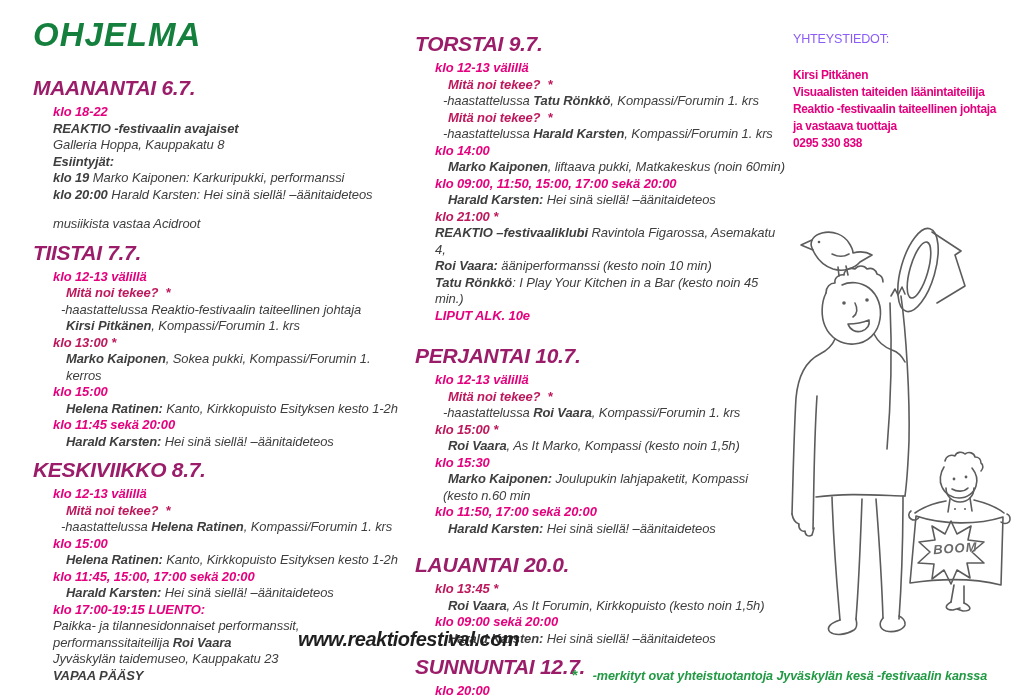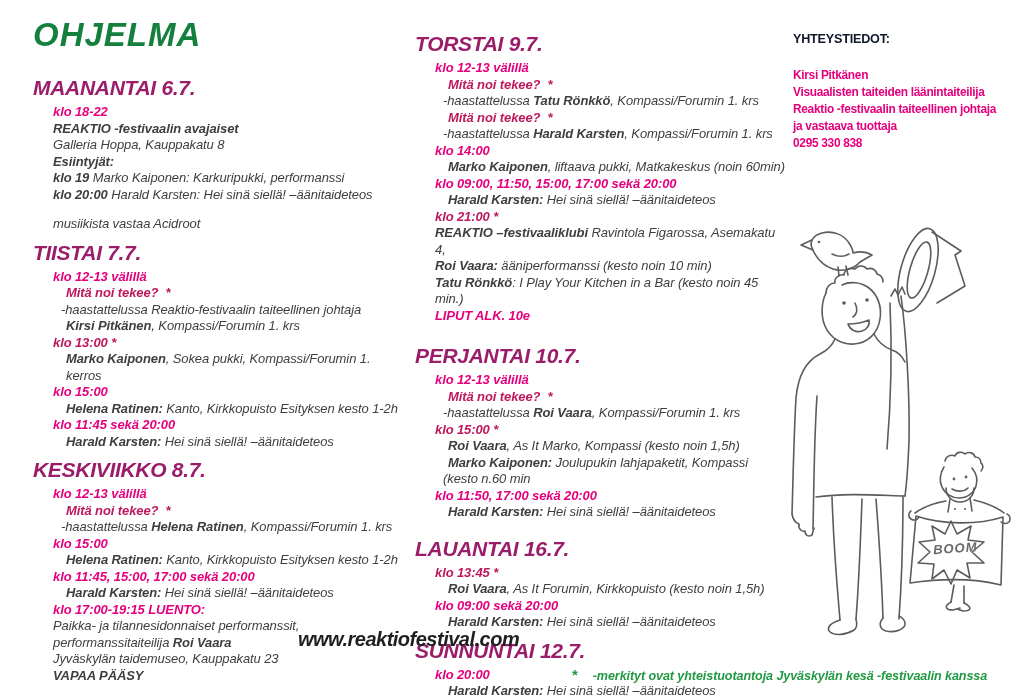--- a/index.html
+++ b/index.html
@@ -26,21 +26,21 @@
   .line.blank{height:13px;}
   .i1{padding-left:20px;}
   .i2{padding-left:28px;}
   .i3{padding-left:33px;}
   .c-pink{color:#e5007d;font-weight:700;}
   .c-green{color:#be185d;font-weight:700;}
   .b{font-weight:700;}
   
   .contact{position:absolute;left:793px;top:32px;white-space:nowrap;}
   .contact h3{
-    font-size:12.6px;font-weight:700;color:#0f172a;margin:0 0 21px 0;letter-spacing:-0.2px;
+    font-size:12.6px;font-weight:400;color:#8b5cf6;margin:0 0 21px 0;letter-spacing:-0.2px;
   }
   .contact .lines{color:#e5007d;font-weight:700;font-size:11.9px;line-height:17px;letter-spacing:-0.3px;}
   
   .footer-site{
     position:absolute;left:298px;top:628px;
     font-size:20px;font-weight:700;font-style:italic;color:#1f1f1f;letter-spacing:-0.5px;
   }
   .footnote{
     position:absolute;left:572px;top:666px;display:flex;gap:15px;align-items:baseline;
     color:#229a44;font-style:italic;font-weight:700;font-size:12.6px;letter-spacing:-0.1px;
@@ -116,27 +116,28 @@
       <div class="line i1"><span class="b">Tatu Rönkkö</span><span>: I Play Your Kitchen in a Bar (kesto noin 45 min.)</span></div>
       <div class="line i1 c-pink"><span class="b">LIPUT ALK. 10e</span></div>
     </section>
     <section>
       <h2 class="day">PERJANTAI 10.7.</h2>
       <div class="line i1 c-pink"><span class="b">klo 12-13 välillä</span></div>
       <div class="line i3 c-green"><span class="b">Mitä noi tekee?  *</span></div>
       <div class="line i2"><span>-haastattelussa </span><span class="b">Roi Vaara</span><span>, Kompassi/Forumin 1. krs</span></div>
       <div class="line i1 c-green"><span class="b">klo 15:00 *</span></div>
       <div class="line i3"><span class="b">Roi Vaara</span><span>, As It Marko, Kompassi (kesto noin 1,5h)</span></div>
+      <div class="line i1 c-pink"><span class="b">klo 15:30</span></div>
       <div class="line i3"><span class="b">Marko Kaiponen:</span><span> Joulupukin lahjapaketit, Kompassi</span></div>
       <div class="line i2"><span>(kesto n.60 min</span></div>
       <div class="line i1 c-pink"><span class="b">klo 11:50, 17:00 sekä 20:00</span></div>
       <div class="line i3"><span class="b">Harald Karsten:</span><span> Hei sinä siellä! –äänitaideteos</span></div>
     </section>
     <section>
-      <h2 class="day">LAUANTAI 16.7.</h2>
+      <h2 class="day">LAUANTAI 20.0.</h2>
       <div class="line i1 c-green"><span class="b">klo 13:45 *</span></div>
       <div class="line i3"><span class="b">Roi Vaara</span><span>, As It Forumin, Kirkkopuisto (kesto noin 1,5h)</span></div>
       <div class="line i1 c-pink"><span class="b">klo 09:00 sekä 20:00</span></div>
       <div class="line i3"><span class="b">Harald Karsten:</span><span> Hei sinä siellä! –äänitaideteos</span></div>
     </section>
     <section>
       <h2 class="day">SUNNUNTAI 12.7.</h2>
       <div class="line i1 c-pink"><span class="b">klo 20:00</span></div>
       <div class="line i3"><span class="b">Harald Karsten:</span><span> Hei sinä siellä! –äänitaideteos</span></div>
     </section>

